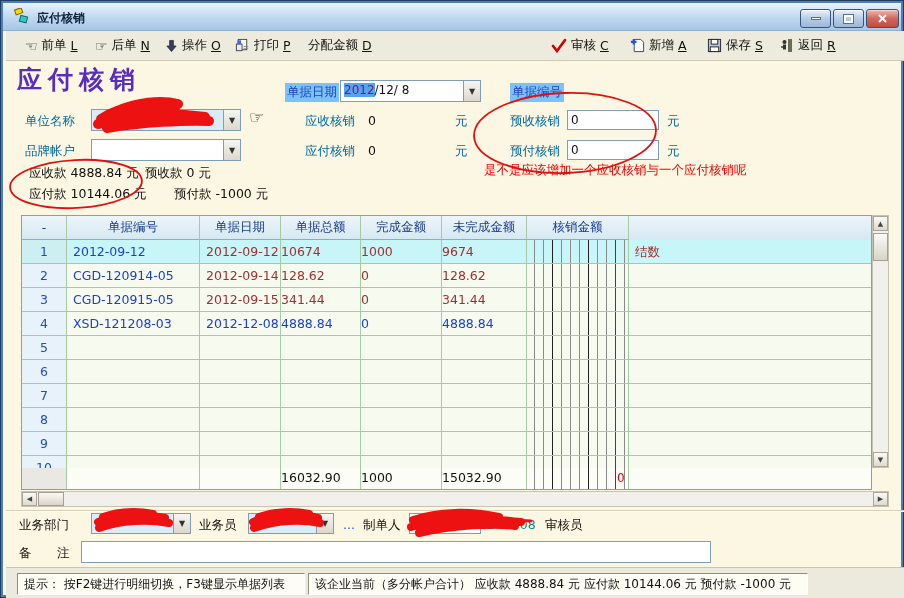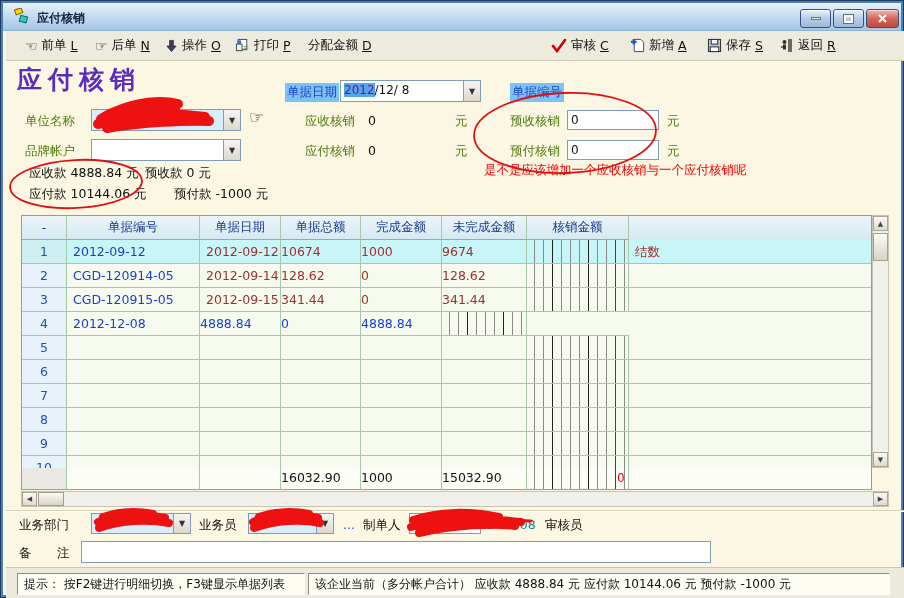--- a/index.html
+++ b/index.html
@@ -19,21 +19,21 @@
   .min-glyph{width:10px;height:3px;background:#fff;border:1px solid #5a6f8a;}
   .res-glyph{width:9px;height:8px;border:2px solid #fff;outline:1px solid #5a6f8a;background:transparent;}
   
   .toolbar{position:absolute;left:3px;top:28px;width:898px;height:30px;background:#edebdd;border-bottom:1px solid #cfcbb4;}
   .titem{position:absolute;top:0;height:29px;display:flex;align-items:center;gap:4px;
     font-size:12.5px;color:#111;cursor:default;padding:0 4px;}
   .titem u{text-decoration:underline;}
   .ticon{font-size:14px;line-height:14px;color:#222;}
   
   .page-title{position:absolute;left:14px;top:60px;font-size:25px;font-weight:bold;color:#5a2dbe;letter-spacing:6px;}
-  .lbl{position:absolute;font-size:12.5px;color:#4d7c0f;white-space:nowrap;}
+  .lbl{position:absolute;font-size:12.5px;color:#0369a1;white-space:nowrap;}
   .lbl-hl{background:#7cc2f4;color:#1c3ec8;padding:1px 2px;}
   .blk{color:#111 !important;}
   .red-note{position:absolute;font-size:12.5px;color:#ee0000;white-space:nowrap;}
   .combo{position:absolute;background:#fff;border:1px solid #7f9db9;display:flex;align-items:stretch;font-size:12px;}
   .combo .cval{flex:1;padding:2px 3px;white-space:nowrap;overflow:hidden;}
   .cbtn{width:17px;border-left:1px solid #7f9db9;background:linear-gradient(#f6f5f1,#dcd8cc);
     display:flex;align-items:center;justify-content:center;font-size:8px;color:#333;}
   .tin{position:absolute;border:1px solid #7f9db9;background:#fff;font-size:12px;padding:0 3px;color:#111;}
   .sel-year{background:#55a4f0;color:#701a75;}
   
@@ -256,20 +256,21 @@
           <div class="c code">CGD-120915-05</div>
           <div class="c left vred">2012-09-15</div>
           <div class="c amt vred">341.44</div>
           <div class="c amt vred">0</div>
           <div class="c amt vred">341.44</div>
           <div class="c ledger"></div>
           <div class="c memo vred" style="border-right: none;"></div>
         </div>
         <div class="grow">
           <div class="c num">4</div>
+          <div class="c code">XSD-121208-03</div>
           <div class="c left vblue">2012-12-08</div>
           <div class="c amt vblue">4888.84</div>
           <div class="c amt vblue">0</div>
           <div class="c amt vblue">4888.84</div>
           <div class="c ledger"></div>
           <div class="c memo vblue" style="border-right: none;"></div>
         </div>
         <div class="grow">
           <div class="c num">5</div>
           <div class="c code"></div>
@@ -374,21 +375,21 @@
   <input class="tin" style="left: 406px; top: 510px; width: 72px; height: 21px;">
   <span class="flabel teal" style="left:460px;top:514px;">2012-12-08</span>
   <span class="flabel" style="left:542px;top:514px;">审核员</span>
 
   <span class="flabel" style="left:16px;top:542px;">备</span>
   <span class="flabel" style="left:54px;top:542px;">注</span>
   <input class="tin" style="left: 78px; top: 538px; width: 630px; height: 22px;">
 
   <div class="statusbar">
     <div class="spanel" style="left:11px;width:288px;">提示： 按F2键进行明细切换，F3键显示单据列表</div>
-    <div class="spanel" style="left:302px;width:582px;">该企业当前（多分帐户合计） 应收款 4888.84 元 应付款 10144.06 元 预付款 -1000 元</div>
+    <div class="spanel" style="left:302px;width:500px;">该企业当前（多分帐户合计） 应收款 4888.84 元 应付款 10144.06 元 预付款 -1000 元</div>
   </div>
 
   <svg class="anno" viewBox="0 0 904 598">
     <ellipse cx="562" cy="130" rx="91" ry="40" fill="none" stroke="#e01010" stroke-width="1.8" transform="rotate(-2 562 130)"></ellipse>
     <ellipse cx="73" cy="181" rx="66" ry="24" fill="none" stroke="#e01010" stroke-width="1.8" transform="rotate(-3 73 181)"></ellipse>
     <g stroke="#ee1111" fill="none" stroke-linecap="round">
       <path stroke-width="10" d="M98,116 C118,102 152,99 172,106 M95,121 C128,109 172,110 202,114 M104,125 C140,119 182,117 206,118 M112,109 C134,99 158,97 175,101"></path>
       <path stroke-width="8" d="M95,519 C112,511 140,510 162,515 M96,525 C118,517 146,516 166,520 M100,514 C118,508 136,508 150,511"></path>
       <path stroke-width="8" d="M250,519 C267,511 295,510 315,515 M251,525 C273,517 299,516 317,520 M256,514 C272,508 292,508 306,511"></path>
       <path stroke-width="8" d="M410,517 C436,508 468,508 496,514 M408,524 C444,514 484,515 518,519 M416,530 C452,522 490,520 512,523"></path>

